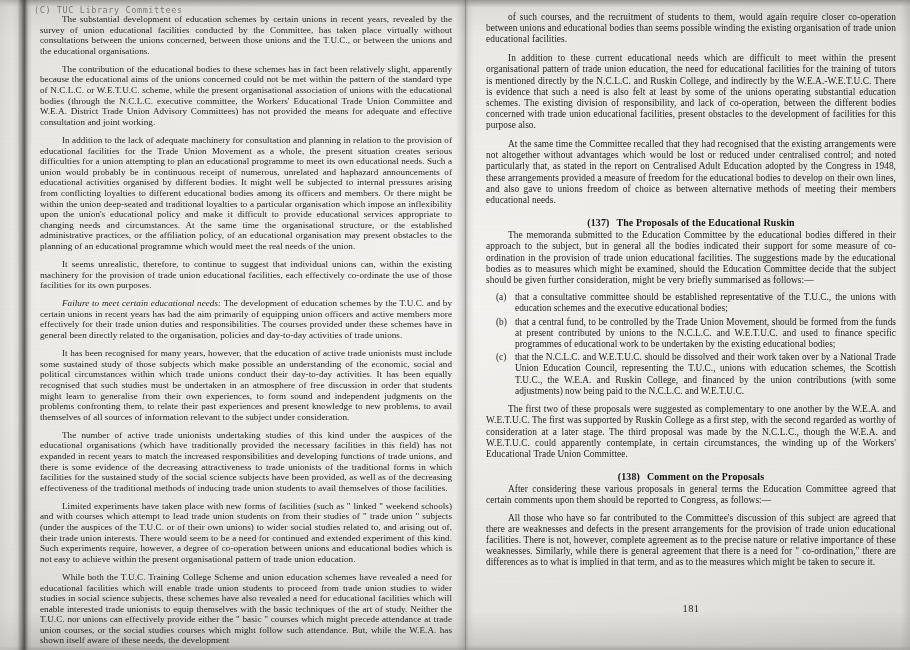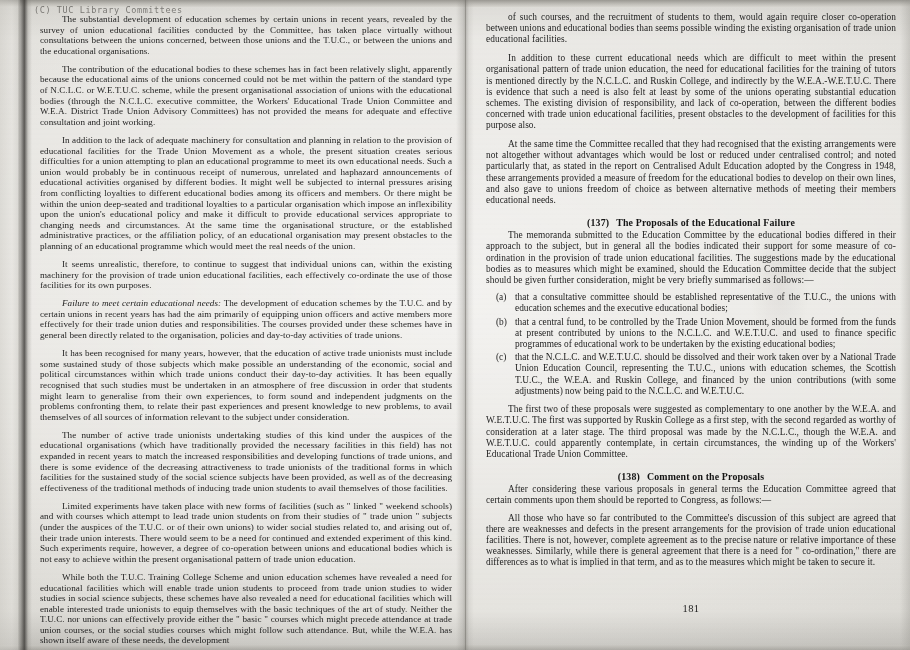--- a/index.html
+++ b/index.html
@@ -258,21 +258,21 @@
     </div>
   </div>
 
   <div class="page page-right">
     <div class="col-body">
       <p class="para">of such courses, and the recruitment of students to them, would again require closer co-operation between unions and educational bodies than seems possible winding the existing organisation of trade union educational facilities.</p>
       <p class="para">In addition to these current educational needs which are difficult to meet within the present organisational pattern of trade union education, the need for educational facilities for the training of tutors is mentioned directly by the N.C.L.C. and Ruskin College, and indirectly by the W.E.A.-W.E.T.U.C. There is evidence that such a need is also felt at least by some of the unions operating substantial education schemes. The existing division of responsibility, and lack of co-operation, between the different bodies concerned with trade union educational facilities, present obstacles to the development of facilities for this purpose also.</p>
       <p class="para">At the same time the Committee recalled that they had recognised that the existing arrangements were not altogether without advantages which would be lost or reduced under centralised control; and noted particularly that, as stated in the report on Centralised Adult Education adopted by the Congress in 1948, these arrangements provided a measure of freedom for the educational bodies to develop on their own lines, and also gave to unions freedom of choice as between alternative methods of meeting their members educational needs.</p>
 
       <h2 class="section-head">
-        <span class="num">(137)</span><span>The Proposals of the Educational Failure</span>
+        <span class="num">(137)</span><span>The Proposals of the Educational Ruskin</span>
       </h2>
       <p class="para tight">The memoranda submitted to the Education Committee by the educational bodies differed in their approach to the subject, but in general all the bodies indicated their support for some measure of co-ordination in the provision of trade union educational facilities. The suggestions made by the educational bodies as to measures which might be examined, should the Education Committee decide that the subject should be given further consideration, might be very briefly summarised as follows:—</p>
 
       <ul class="proposals">
         <li><span class="marker">(a)</span><span>that a consultative committee should be established representative of the T.U.C., the unions with education schemes and the executive educational bodies;</span></li>
         <li><span class="marker">(b)</span><span>that a central fund, to be controlled by the Trade Union Movement, should be formed from the funds at present contributed by unions to the N.C.L.C. and W.E.T.U.C. and used to finance specific programmes of educational work to be undertaken by the existing educational bodies;</span></li>
         <li><span class="marker">(c)</span><span>that the N.C.L.C. and W.E.T.U.C. should be dissolved and their work taken over by a National Trade Union Education Council, representing the T.U.C., unions with education schemes, the Scottish T.U.C., the W.E.A. and Ruskin College, and financed by the union contributions (with some adjustments) now being paid to the N.C.L.C. and W.E.T.U.C.</span></li>
       </ul>
 
       <p class="para">The first two of these proposals were suggested as complementary to one another by the W.E.A. and W.E.T.U.C. The first was supported by Ruskin College as a first step, with the second regarded as worthy of consideration at a later stage. The third proposal was made by the N.C.L.C., though the W.E.A. and W.E.T.U.C. could apparently contemplate, in certain circumstances, the winding up of the Workers' Educational Trade Union Committee.</p>

